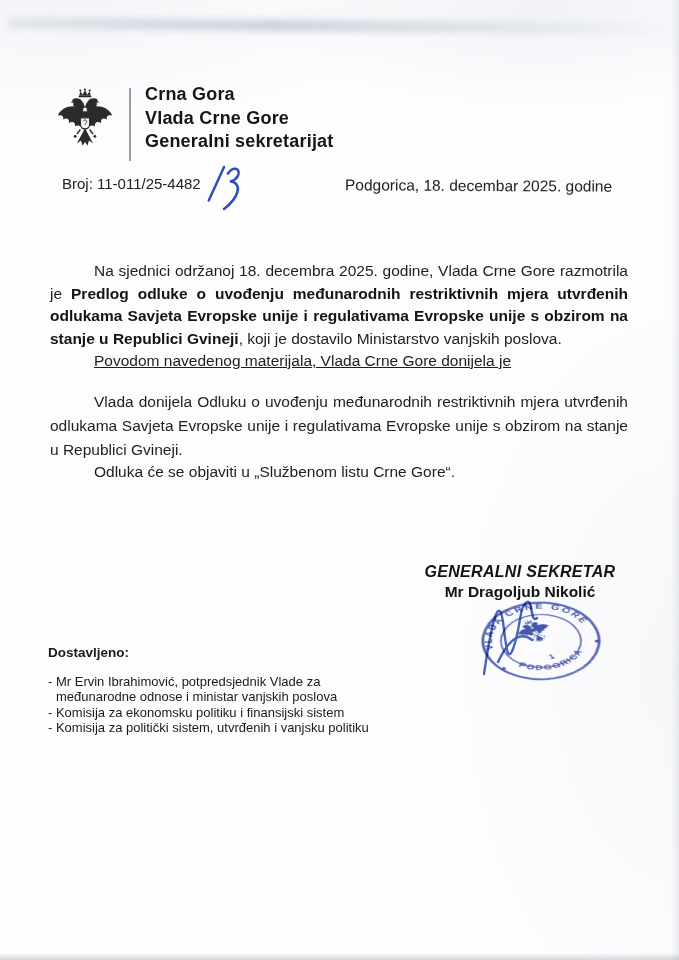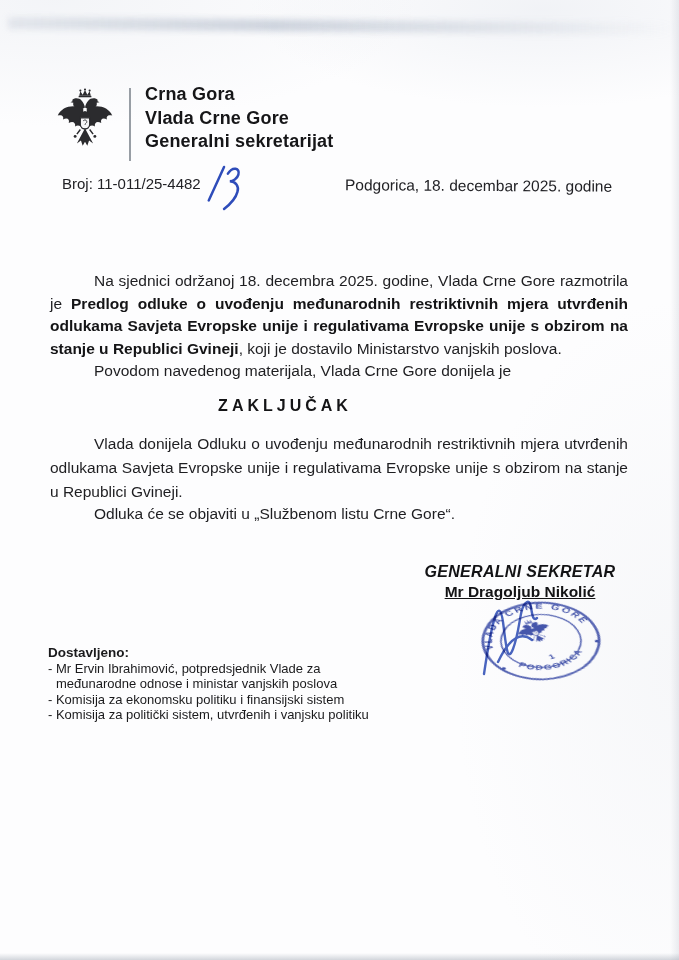--- a/index.html
+++ b/index.html
@@ -22,43 +22,43 @@
 
   .coat{position:absolute;left:56px;top:85px;width:58px;height:75px;color:#2b2b2e;}
   .coat svg{width:100%;height:100%;}
   .lh-rule{position:absolute;left:129px;top:88px;width:2px;height:73px;background:#989ea5;}
   .lh-text{position:absolute;left:145px;top:83px;font-weight:bold;font-size:18px;line-height:23.5px;color:#161618;letter-spacing:.2px;}
 
   .ref-number{position:absolute;left:62px;top:175px;font-size:15px;color:#222226;}
   .handwritten{position:absolute;left:203px;top:161px;width:44px;height:54px;}
   .place-date{position:absolute;left:345px;top:177px;font-size:15.5px;color:#222226;transform:rotate(.3deg);}
 
-  .body-text{position:absolute;left:50px;top:270px;width:578px;font-size:15.5px;color:#1e1e21;}
+  .body-text{position:absolute;left:50px;top:260px;width:578px;font-size:15.5px;color:#1e1e21;}
   .body-text p{margin:0;}
   .p1{text-align:justify;text-indent:44px;line-height:22.5px;}
   .p1 .b{font-weight:bold;color:#141416;}
-  .p2{text-indent:44px;line-height:22.5px;}
+  .p2{text-indent:44px;line-height:22.5px;text-decoration:underline;}
   .heading{width:470px;text-align:center;font-size:16px;font-weight:bold;letter-spacing:4px;
     margin:14px 0 0 0;color:#141416;}
   .p3{margin-top:17px !important;text-align:justify;text-indent:44px;line-height:24px;}
   .p4{text-indent:44px;line-height:20px;}
 
   .signature{position:absolute;left:392px;top:563px;width:256px;text-align:center;font-weight:bold;color:#131315;}
   .sig-title{font-size:16px;letter-spacing:.3px;font-style:italic;}
-  .sig-name{font-size:15.5px;margin-top:2px;text-decoration:underline;}
+  .sig-name{font-size:15.5px;margin-top:2px;}
 
   .stamp{position:absolute;left:466px;top:566px;width:150px;height:150px;
     transform:scale(1,.66) rotate(-24deg);transform-origin:50% 50%;
     mix-blend-mode:multiply;opacity:.92;filter:blur(.3px);}
   .stamp svg{width:100%;height:100%;}
   .scribble{position:absolute;left:468px;top:588px;width:122px;height:92px;
     mix-blend-mode:multiply;opacity:.88;}
 
   .distribution{position:absolute;left:48px;top:645px;width:356px;font-size:13px;line-height:15.5px;color:#1a1a1c;}
-  .dist-label{font-weight:bold;font-size:13.5px;margin-bottom:0;}
+  .dist-label{font-weight:bold;font-size:13.5px;margin-bottom:13px;}
   .dist-item{padding-left:8px;text-indent:-8px;}
 </style>
 </head>
 <body>
 
 <svg width="0" height="0" style="position:absolute" aria-hidden="true">
   <defs>
     <symbol id="eagle" viewBox="0 0 100 120">
       <g fill="currentColor">
         <path d="M40 14 L42 6 L46 12 L50 4 L54 12 L58 6 L60 14 Z"></path>
@@ -105,21 +105,20 @@
     <g fill="none" stroke="#2e4cba" stroke-width="2.6" stroke-linecap="round">
       <path d="M6 40 L22 5"></path>
       <path d="M26 12 C31 4 39 6 37 13 C36 17 31 20 28 20 C34 20 38 25 36 31 C34 39 27 45 22 49"></path>
     </g>
   </svg>
   <div class="place-date">Podgorica, 18. decembar 2025. godine</div>
 
   <main class="body-text">
     <p class="p1"><span>Na sjednici održanoj 18. decembra 2025. godine, Vlada Crne Gore razmotrila je </span><span class="b">Predlog odluke o uvođenju međunarodnih restriktivnih mjera utvrđenih odlukama Savjeta Evropske unije i regulativama Evropske unije s obzirom na stanje u Republici Gvineji</span><span>, koji je dostavilo Ministarstvo vanjskih poslova.</span></p>
     <p class="p2">Povodom navedenog materijala, Vlada Crne Gore donijela je</p>
-    <h2 class="heading">ZAKLJUČAK</h2>
     <p class="p3">Vlada donijela Odluku o uvođenju međunarodnih restriktivnih mjera utvrđenih odlukama Savjeta Evropske unije i regulativama Evropske unije s obzirom na stanje u Republici Gvineji.</p>
     <p class="p4">Odluka će se objaviti u „Službenom listu Crne Gore“.</p>
   </main>
 
   <div class="signature">
     <div class="sig-title">GENERALNI SEKRETAR</div>
     <div class="sig-name">Mr Dragoljub Nikolić</div>
   </div>
 
   <div class="stamp">

